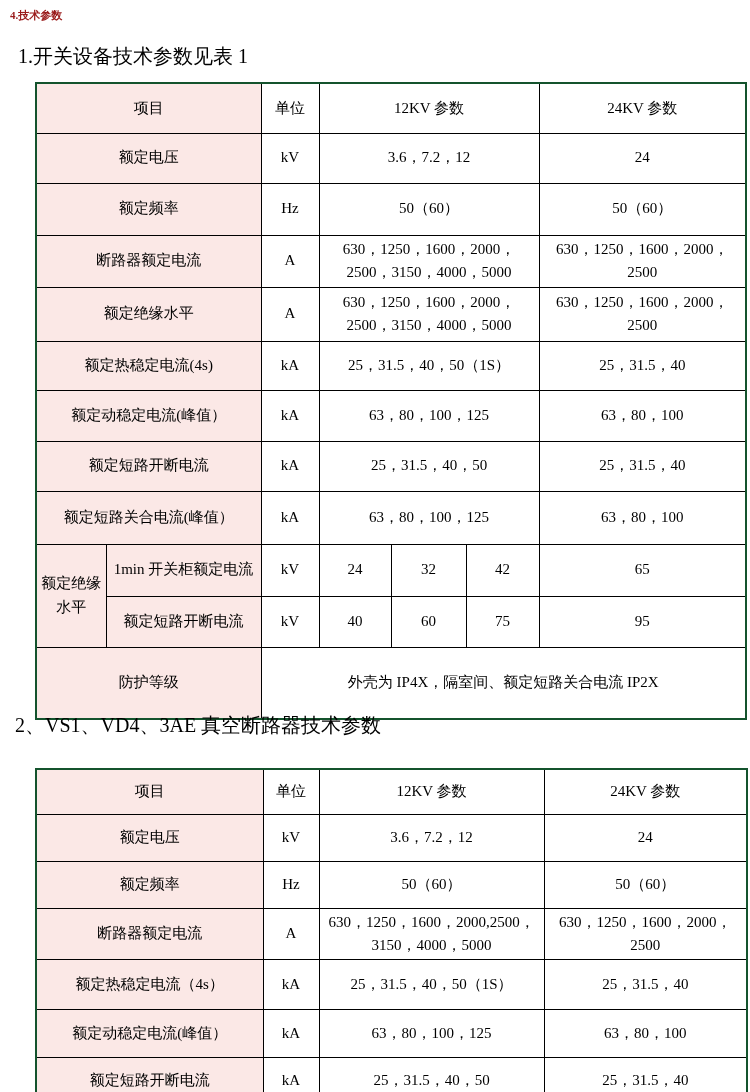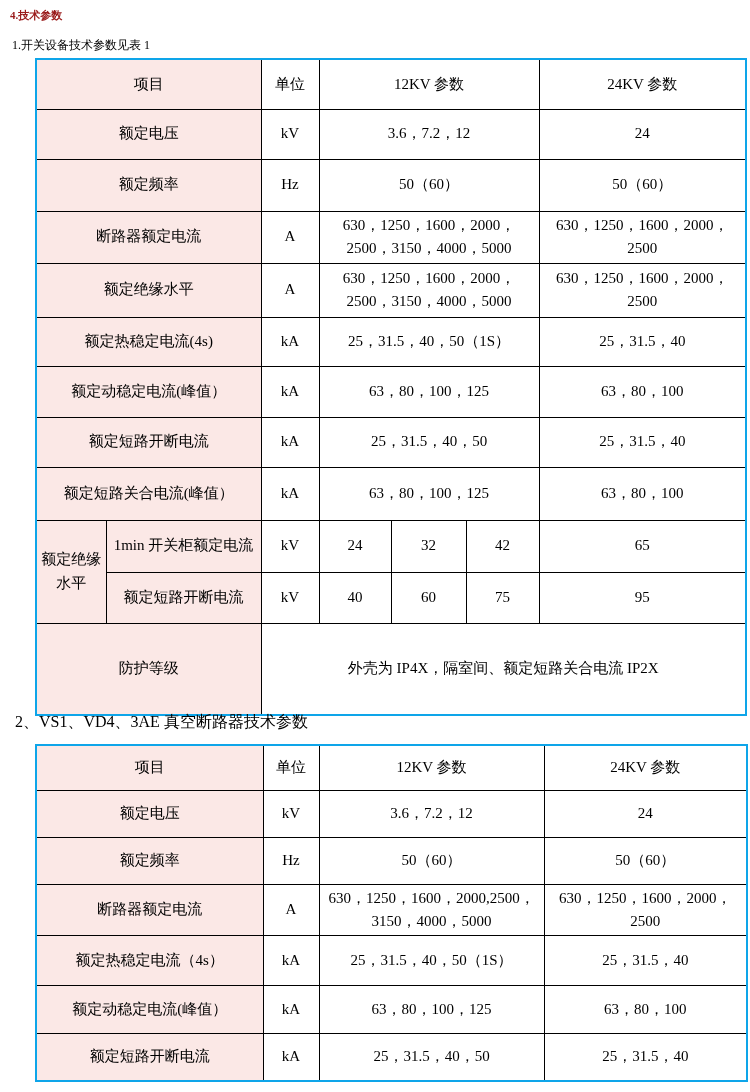--- a/index.html
+++ b/index.html
@@ -22,36 +22,37 @@
     top: 8px;
     font-size: 11px;
     font-weight: bold;
     color: #9a1b1b;
     margin: 0;
   }
   .caption1 {
     position: absolute;
     left: 8px;
     top: 33px;
-    font-size: 12px;
-    margin: 4px;
+    font-size: 20px;
+    margin: 10px;
   }
   .caption2 {
     position: absolute;
     left: 15px;
     top: 712px;
-    font-size: 16px;
+    font-size: 20px;
     margin: 0;
   }
   table.params {
     position: absolute;
     left: 35px;
     border-collapse: collapse;
     table-layout: fixed;
-    border: 2px solid #0ea5e9;
+    border: 2px solid #14532d;
+    margin-top: 24px;
   }
   #table1 { top: 58px;  width: 710px; }
   #table2 { top: 744px; width: 711px; }
   table.params td {
     border: 1px solid #000;
     text-align: center;
     vertical-align: middle;
     font-size: 15px;
     line-height: 1.55;
     padding: 2px 4px;
@@ -64,21 +65,21 @@
   #table1 tr:nth-child(2)  { height: 50px; }
   #table1 tr:nth-child(3)  { height: 52px; }
   #table1 tr:nth-child(4)  { height: 52px; }
   #table1 tr:nth-child(5)  { height: 54px; }
   #table1 tr:nth-child(6)  { height: 49px; }
   #table1 tr:nth-child(7)  { height: 51px; }
   #table1 tr:nth-child(8)  { height: 50px; }
   #table1 tr:nth-child(9)  { height: 53px; }
   #table1 tr:nth-child(10) { height: 52px; }
   #table1 tr:nth-child(11) { height: 51px; }
-  #table1 tr:nth-child(12) { height: 92px; }
+  #table1 tr:nth-child(12) { height: 72px; }
   
   #table2 tr:nth-child(1) { height: 45px; }
   #table2 tr:nth-child(2) { height: 47px; }
   #table2 tr:nth-child(3) { height: 47px; }
   #table2 tr:nth-child(4) { height: 51px; }
   #table2 tr:nth-child(5) { height: 50px; }
   #table2 tr:nth-child(6) { height: 48px; }
   #table2 tr:nth-child(7) { height: 47px; }
 </style>
 </head>

